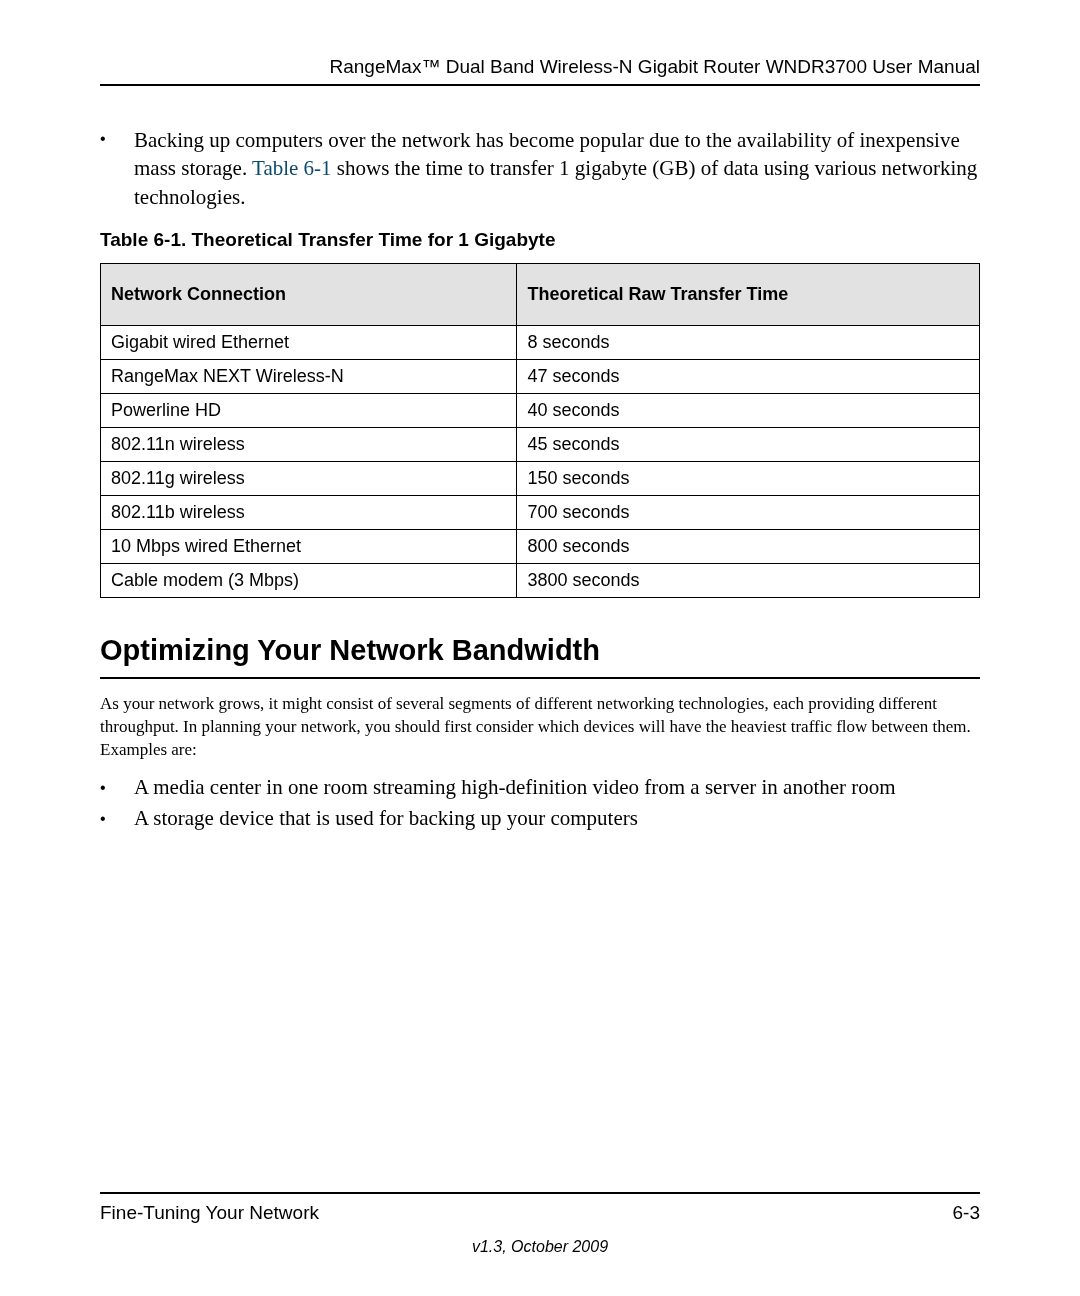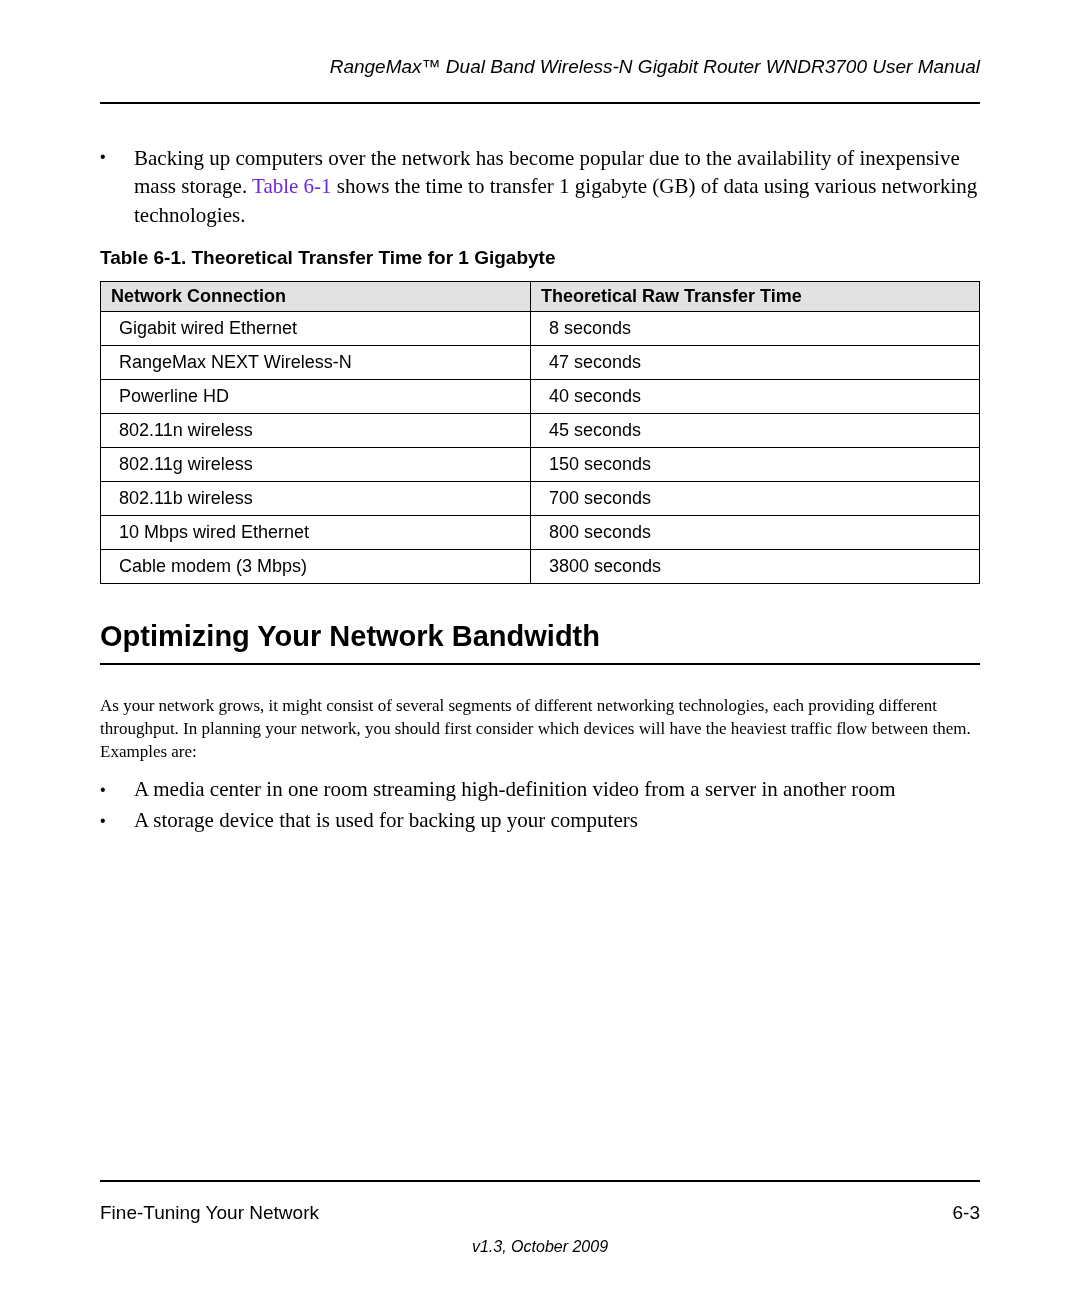--- a/index.html
+++ b/index.html
@@ -12,24 +12,23 @@
       color: #000;
     }
     .page {
       padding: 56px 100px 40px 100px;
       height: 100%;
       display: flex;
       flex-direction: column;
     }
     .header {
       text-align: right;
-      font-style: italic;
       font-family: Arial, Helvetica, sans-serif;
       font-size: 19px;
-      padding-bottom: 24px;
+      padding-bottom: 6px;
       border-bottom: 2px solid #000;
     }
     .content {
       flex: 1;
       padding-top: 40px;
     }
     .bullet-block {
       display: flex;
       margin-bottom: 16px;
     }
@@ -38,52 +37,52 @@
       flex-shrink: 0;
       text-align: left;
       font-family: Arial, Helvetica, sans-serif;
       font-size: 16px;
       padding-top: 4px;
     }
     .bullet-text {
       font-size: 21px;
       line-height: 1.35;
     }
-    .link { color: #6d28d9; }
+    .link { color: #0c4a6e; }
     .table-caption {
       font-family: Arial, Helvetica, sans-serif;
       font-weight: bold;
       font-size: 19px;
       margin: 18px 0 12px 0;
     }
     table.data {
       width: 100%;
       border-collapse: collapse;
       font-family: Arial, Helvetica, sans-serif;
       font-size: 18px;
     }
     table.data th {
       text-align: left;
       background: #e2e2e2;
       border: 1.5px solid #000;
-      padding: 4px 10px;
+      padding: 20px 10px;
       font-weight: bold;
     }
     table.data td {
       border: 1px solid #000;
-      padding: 6px 18px;
+      padding: 6px 10px;
     }
     .section-heading {
       font-family: Arial, Helvetica, sans-serif;
       font-weight: bold;
       font-size: 29px;
       margin-top: 36px;
       padding-bottom: 10px;
       border-bottom: 2px solid #000;
-      margin-bottom: 30px;
+      margin-bottom: 14px;
     }
     .para {
       font-size: 17px;
       line-height: 1.35;
       margin-bottom: 10px;
     }
     ul.std {
       list-style: none;
       padding-left: 0;
     }
@@ -94,21 +93,21 @@
     }
     ul.std li .m {
       width: 34px;
       flex-shrink: 0;
       font-family: Arial, Helvetica, sans-serif;
       font-size: 16px;
       padding-top: 4px;
     }
     .footer {
       border-top: 2px solid #000;
-      padding-top: 20px;
+      padding-top: 8px;
     }
     .footer-row {
       display: flex;
       justify-content: space-between;
       font-family: Arial, Helvetica, sans-serif;
       font-size: 19px;
     }
     .footer-version {
       text-align: center;
       font-family: Arial, Helvetica, sans-serif;

